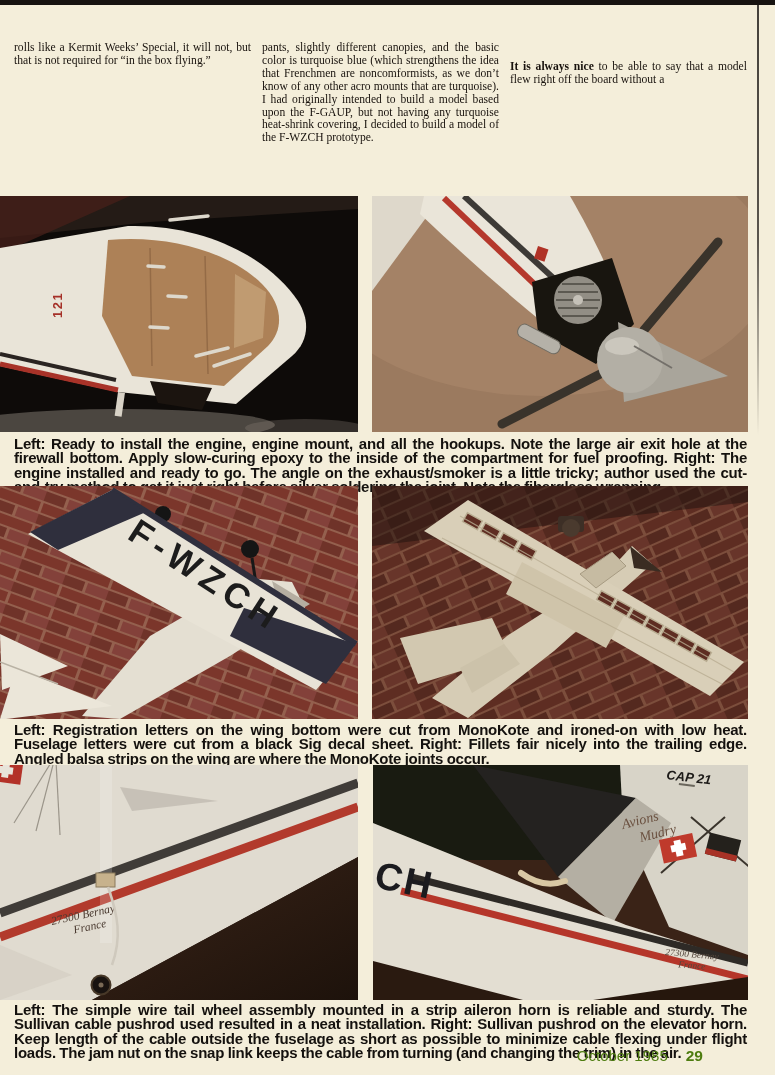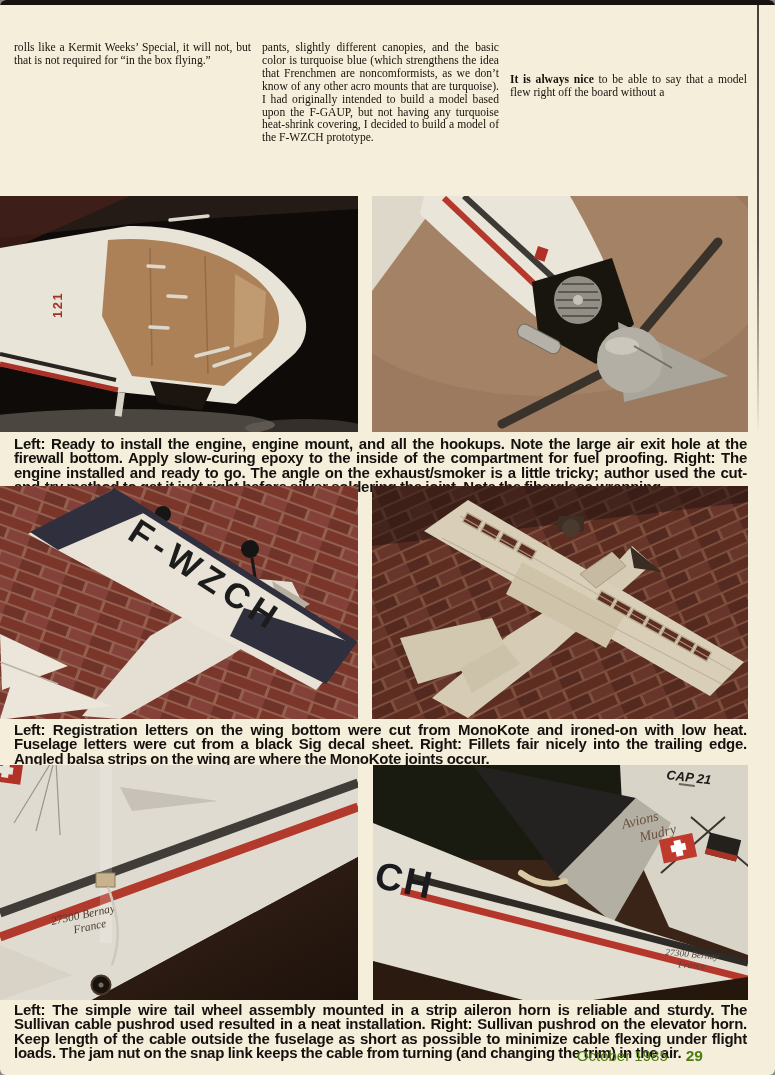--- a/index.html
+++ b/index.html
@@ -1,25 +1,25 @@
 <!DOCTYPE html>
 <html><head>
 <meta charset="utf-8">
 <style>
   html,body{margin:0;padding:0;background:#888;}
   .page{position:relative;width:775px;height:1075px;background:#f4eeda;overflow:hidden;
-        font-family:"Liberation Serif",serif;border-radius:6px;}
+        font-family:"Liberation Serif",serif;}
   .topstrip{position:absolute;top:0;left:0;width:775px;height:5px;background:#171310;}
   .edgeline{position:absolute;left:757px;top:5px;width:2px;height:430px;
             background:linear-gradient(#45413b 0%,#5a554d 55%,rgba(90,85,77,0) 100%);}
   .textrow{position:absolute;top:42px;left:14px;width:734px;display:flex;gap:11px;}
   .col{width:237px;font-size:11.6px;line-height:12.9px;text-align:justify;color:#18120d;}
   .col p{margin:0;}
   .col p.indent{text-indent:13px;}
-  .col p.gap{margin-top:32px;}
+  .col p.gap{margin-top:19px;}
   .lead{font-weight:bold;}
   .photo{position:absolute;display:block;}
   .caption{position:absolute;left:14px;width:733px;font-family:"Liberation Sans",sans-serif;
            font-weight:bold;font-size:15px;line-height:14.3px;color:#14110e;
            text-align:justify;letter-spacing:-0.25px;word-spacing:-0.4px;}
   .footer{position:absolute;top:1047px;right:72px;font-family:"Liberation Sans",sans-serif;
           font-size:15px;color:#4d7c0f;}
   .footer .pg{font-weight:bold;margin-left:18px;font-size:15.5px;}
   svg text{user-select:none;}
 </style>

